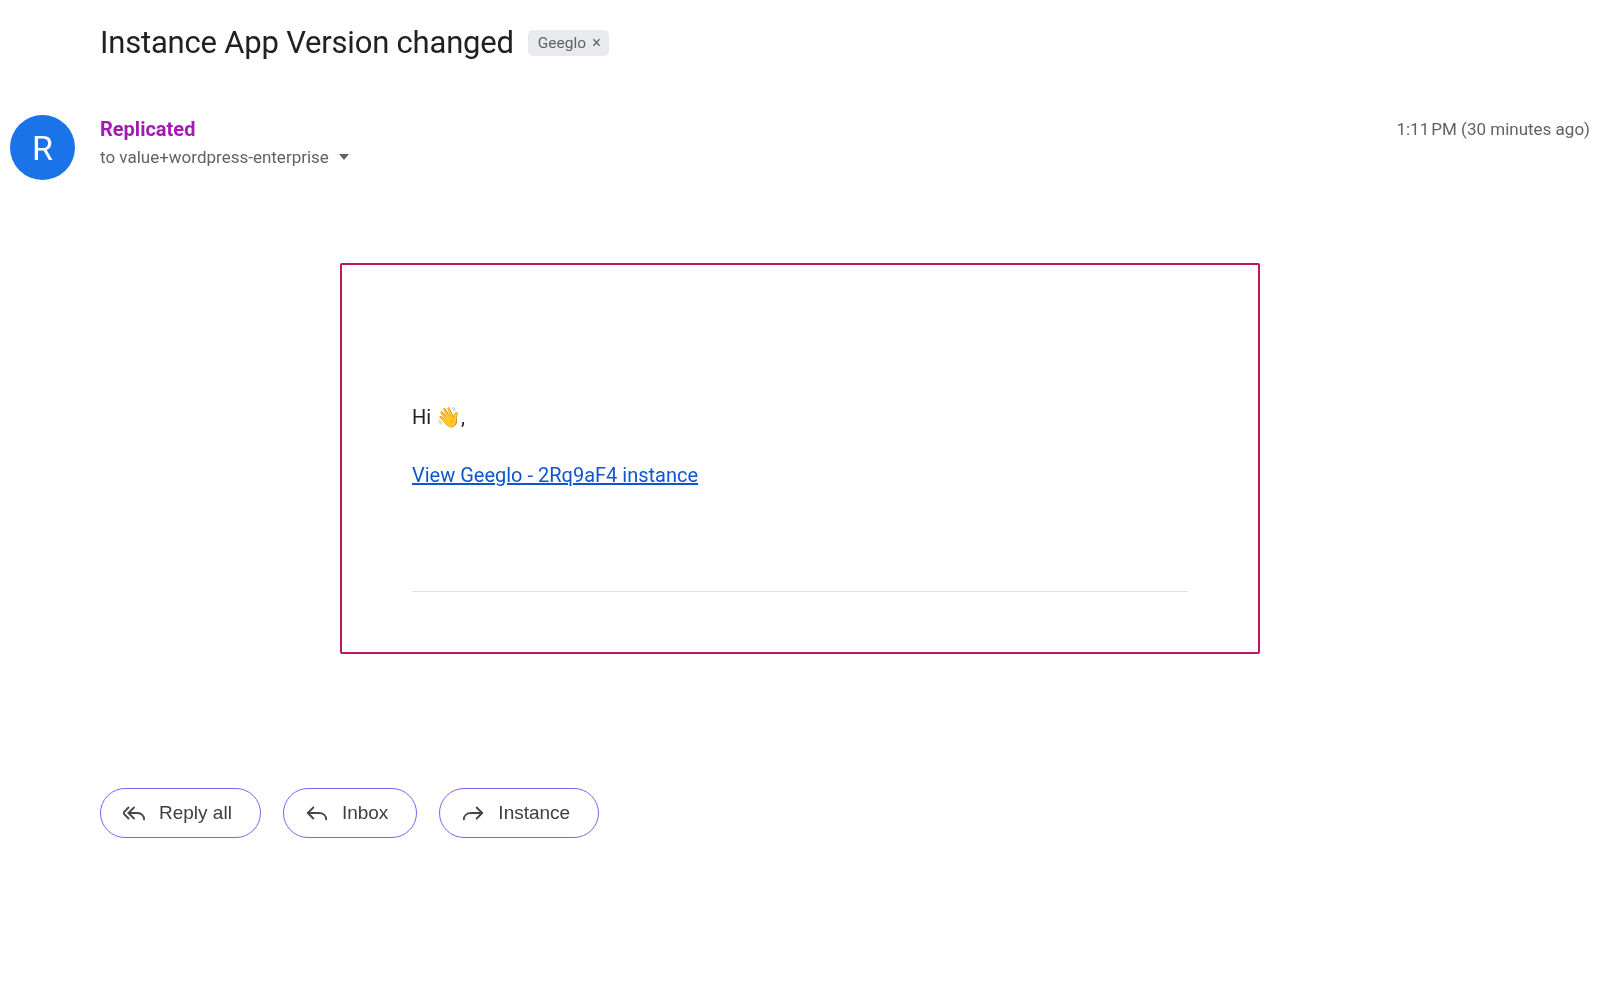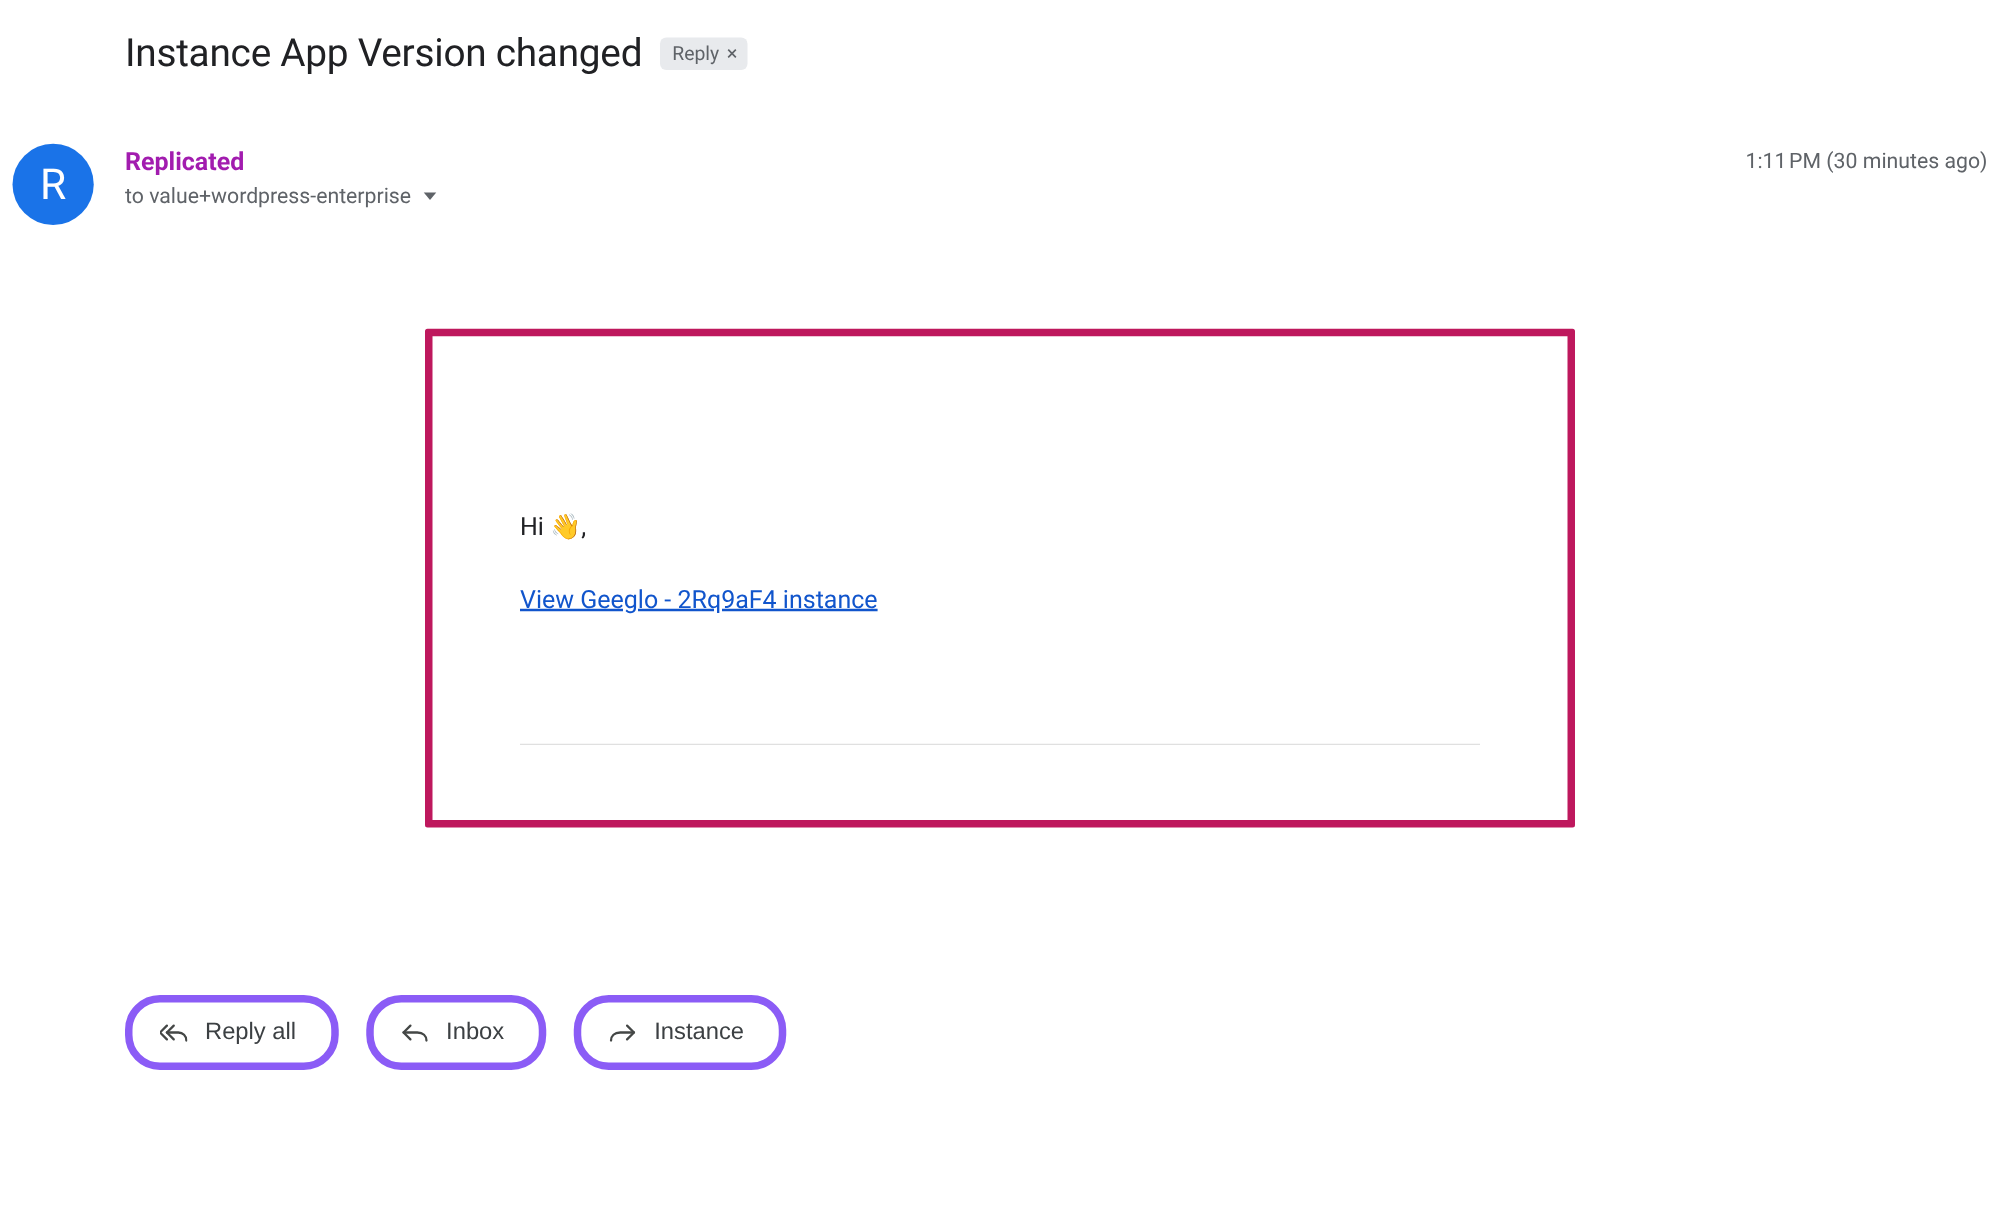--- a/index.html
+++ b/index.html
@@ -91,21 +91,21 @@
       position: absolute;
       right: 10px;
       top: 4px;
       font-size: 17px;
       color: #5f6368;
       margin-left: 17px;
     }
     .email-card {
       margin: 96px auto 0 auto;
       width: 920px;
-      border: 6px solid #be185d;
+      border: 2px solid #be185d;
       border-radius: 2px;
       padding: 140px 70px 60px 70px;
       background: #fff;
       position: relative;
       left: 0px;
     }
     .greeting {
       font-size: 20px;
       color: #202124;
       margin-bottom: 34px;
@@ -131,38 +131,38 @@
     .actions-row {
       display: flex;
       gap: 22px;
       padding-left: 100px;
       margin-top: 134px;
     }
     .action-btn {
       display: inline-flex;
       align-items: center;
       gap: 14px;
-      border: 6px solid #8b5cf6;
+      border: 1px solid #8b5cf6;
       border-radius: 28px;
       background: #fff;
       color: #3c4043;
       font-size: 19px;
       font-weight: 500;
       padding: 13px 28px 13px 22px;
       cursor: pointer;
     }
     .action-btn svg { width: 22px; height: 20px; }
   </style>
 </head>
 <body>
 
 <div class="subject-row">
   <span class="subject-title">Instance App Version changed</span>
   <span class="inbox-chip">
-    <span>Reply</span>
+    <span>Geeglo</span>
     <span class="chip-x">×</span>
   </span>
 </div>
 
 <div class="header-block">
   <div class="avatar">
     <span>R</span>
   </div>
   <div class="sender-block">
     <div class="sender-name">Replicated</div>

